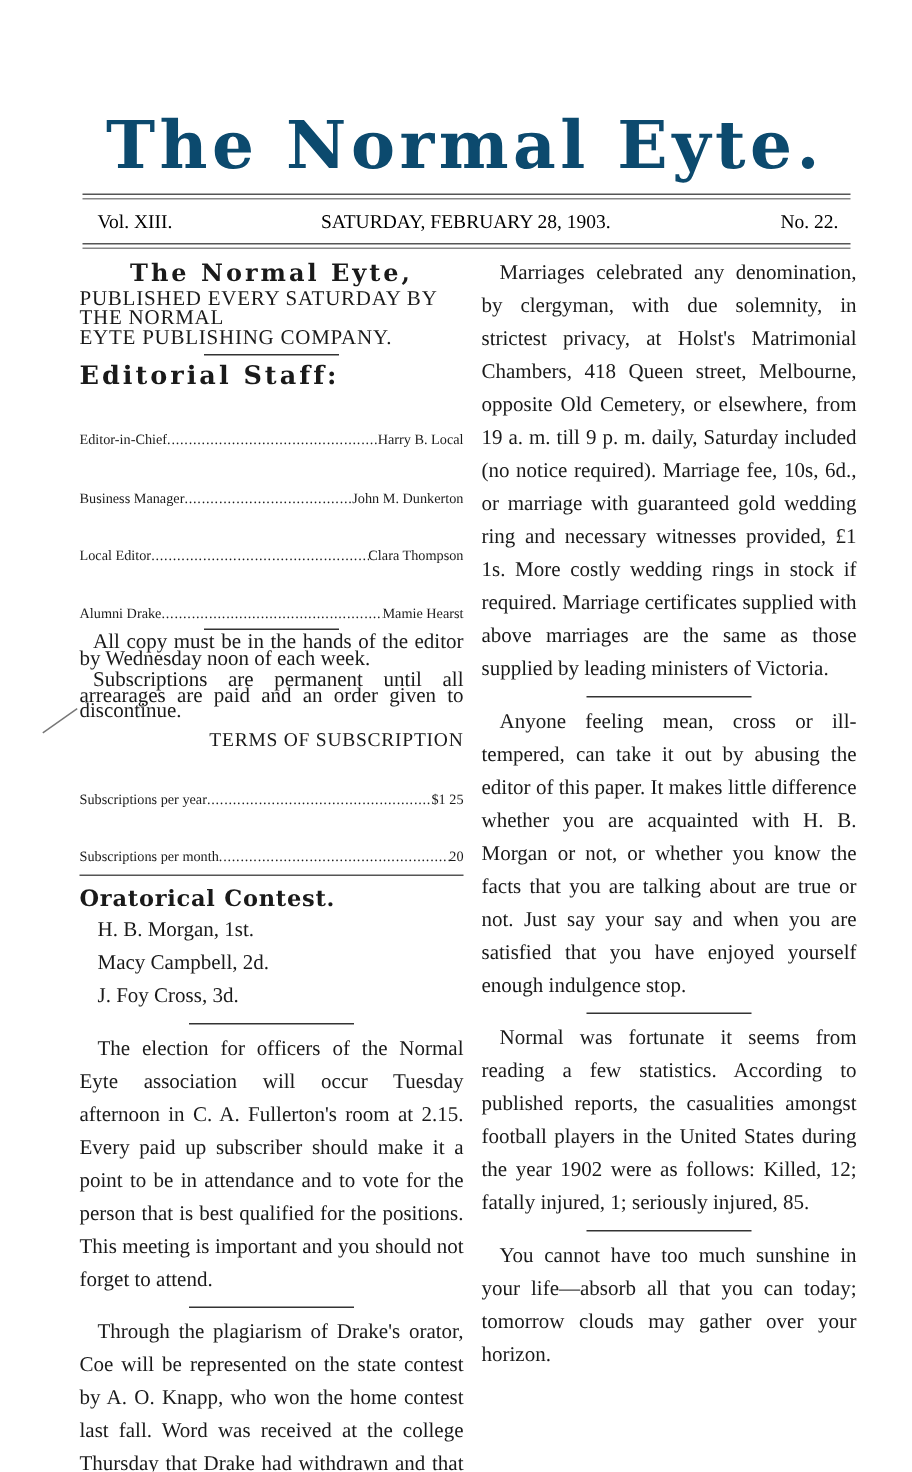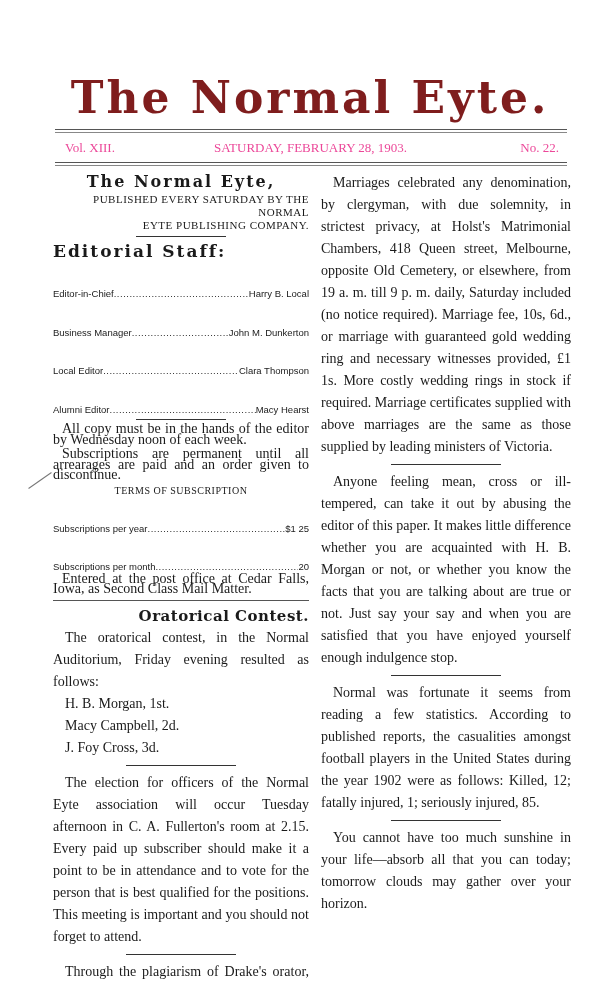--- a/index.html
+++ b/index.html
@@ -1,39 +1,39 @@
 <!DOCTYPE html>
 <html><head>
 <meta charset="utf-8">
 <style>
   html, body { margin: 0; padding: 0; background: #ffffff; }
   body { width: 608px; height: 981px; position: relative; overflow: hidden; color: #1a1a1a; font-family: "DejaVu Serif", serif; }
-  .masthead { position: absolute; left: 70px; top: 72px; width: 480px; text-align: center; font-family: "DejaVu Serif", serif; font-weight: bold; font-size: 44px; letter-spacing: 3px; color: #7f1d1d; }
+  .masthead { position: absolute; left: 70px; top: 72px; width: 480px; text-align: center; font-family: "DejaVu Serif", serif; font-weight: bold; font-size: 44px; letter-spacing: 3px; color: #0c4a6e; }
   .rule { position: absolute; left: 55px; width: 512px; border-top: 1px solid #555; }
   .rule.thin { border-top: 1px solid #888; }
-  .dateline { position: absolute; left: 55px; top: 140px; width: 512px; height: 18px; font-family: "Liberation Serif", serif; font-size: 13px; color: #ec4899; }
+  .dateline { position: absolute; left: 55px; top: 140px; width: 512px; height: 18px; font-family: "Liberation Serif", serif; font-size: 13px; color: #000000; }
   .dateline .vol { position: absolute; left: 10px; }
   .dateline .date { position: absolute; left: 0; right: 1px; text-align: center; }
   .dateline .no { position: absolute; right: 8px; }
   .col { position: absolute; top: 172px; font-family: "Liberation Serif", serif; color: #1a1a1a; }
   .col.left { left: 53px; width: 256px; }
   .col.right { left: 321px; width: 250px; }
   .blk-title { text-align: center; font-weight: bold; font-size: 16px; letter-spacing: 2px; margin: 0 0 2px 0; font-family: "DejaVu Serif", serif; }
-  .pub { text-align: right; font-size: 11px; letter-spacing: 0.5px; line-height: 13px; font-family: "Liberation Serif", serif; }
+  .pub { text-align: left; font-size: 14px; letter-spacing: 0.5px; line-height: 13px; font-family: "Liberation Serif", serif; }
   .short-rule { width: 90px; margin: 4px auto 4px auto; border-top: 1px solid #333; }
   .staff-title { font-weight: bold; font-size: 17px; letter-spacing: 2px; margin: 0 0 2px 0; font-family: "DejaVu Serif", serif; }
-  .staff-row { display: flex; font-size: 9.5px; line-height: 10.5px; font-family: Liberation Sans, sans-serif; margin-top: 28px; }
+  .staff-row { display: flex; font-size: 9.5px; line-height: 10.5px; font-family: Liberation Serif, serif; margin-top: 28px; }
   .staff-row .role { white-space: nowrap; }
   .staff-row .dots { flex: 1; overflow: hidden; white-space: nowrap; }
   .staff-row .dots::after { content: "........................................................................................................"; letter-spacing: 0.5px; }
   .staff-row .name { white-space: nowrap; }
   .notice { font-size: 14px; line-height: 10.5px; text-indent: 9px; margin: 4px 0 0 0; text-align: justify; }
-  .terms-head { text-align: center; font-size: 10px; letter-spacing: 0.5px; margin: 4px 0 1px 0; }
+  .terms-head { text-align: right; font-size: 13px; letter-spacing: 0.5px; margin: 4px 0 1px 0; }
   .full-rule { border-top: 1px solid #555; margin: 5px 0 6px 0; }
-  .section-title { text-align: right; font-weight: bold; font-size: 15px; margin: 0 0 2px 0; font-family: "DejaVu Serif", serif; letter-spacing: 0.5px; }
+  .section-title { text-align: left; font-weight: bold; font-size: 15px; margin: 0 0 2px 0; font-family: "DejaVu Serif", serif; letter-spacing: 0.5px; }
   .para { font-size: 14px; line-height: 22px; text-align: justify; text-indent: 12px; margin: 0; }
   .result { font-size: 14px; line-height: 22px; padding-left: 12px; margin: 0; }
   .mid-rule { width: 110px; margin: 6px auto 6px auto; border-top: 1px solid #333; }
   .mark { position: absolute; left: 26px; top: 480px; width: 28px; border-top: 1px solid #777; transform: rotate(-35deg); }
 </style>
 </head>
 <body>
 
 <div class="masthead">The Normal Eyte.</div>
 
@@ -67,45 +67,43 @@
     <span class="role">Business Manager</span>
     <span class="dots"></span>
     <span class="name">John M. Dunkerton</span>
   </div>
   <div class="staff-row">
     <span class="role">Local Editor</span>
     <span class="dots"></span>
     <span class="name">Clara Thompson</span>
   </div>
   <div class="staff-row">
-    <span class="role">Alumni Editor</span>
+    <span class="role">Alumni Drake</span>
     <span class="dots"></span>
-    <span class="name">Macy Hearst</span>
+    <span class="name">Mamie Hearst</span>
   </div>
 
   <div class="short-rule"></div>
   <p class="notice">All copy must be in the hands of the editor by Wednesday noon of each week.</p>
   <p class="notice">Subscriptions are permanent until all arrearages are paid and an order given to discontinue.</p>
   <div class="terms-head">TERMS OF SUBSCRIPTION</div>
   <div class="staff-row">
     <span class="role">Subscriptions per year</span>
     <span class="dots"></span>
     <span class="name">$1 25</span>
   </div>
   <div class="staff-row">
     <span class="role">Subscriptions per month</span>
     <span class="dots"></span>
     <span class="name">20</span>
   </div>
-  <p class="notice" style="margin-top:1px;">Entered at the post office at Cedar Falls, Iowa, as Second Class Mail Matter.</p>
 
   <div class="full-rule"></div>
 
   <div class="section-title">Oratorical Contest.</div>
-  <p class="para">The oratorical contest, in the Normal Auditorium, Friday evening resulted as follows:</p>
   <p class="result">H. B. Morgan, 1st.</p>
   <p class="result">Macy Campbell, 2d.</p>
   <p class="result">J. Foy Cross, 3d.</p>
 
   <div class="mid-rule"></div>
   <p class="para">The election for officers of the Normal Eyte association will occur Tuesday afternoon in C. A. Fullerton's room at 2.15. Every paid up subscriber should make it a point to be in attendance and to vote for the person that is best qualified for the positions. This meeting is important and you should not forget to attend.</p>
   <div class="mid-rule"></div>
   <p class="para">Through the plagiarism of Drake's orator, Coe will be represented on the state contest by A. O. Knapp, who won the home contest last fall. Word was received at the college Thursday that Drake had withdrawn and that Coe had received the place. The state contest takes place at Oskaloosa next Friday night. Mr. Knapp has a very short time in which to prepare for the contest, but can be relied upon to represent the college in a very creditable manner.</p>
 </div>
 

